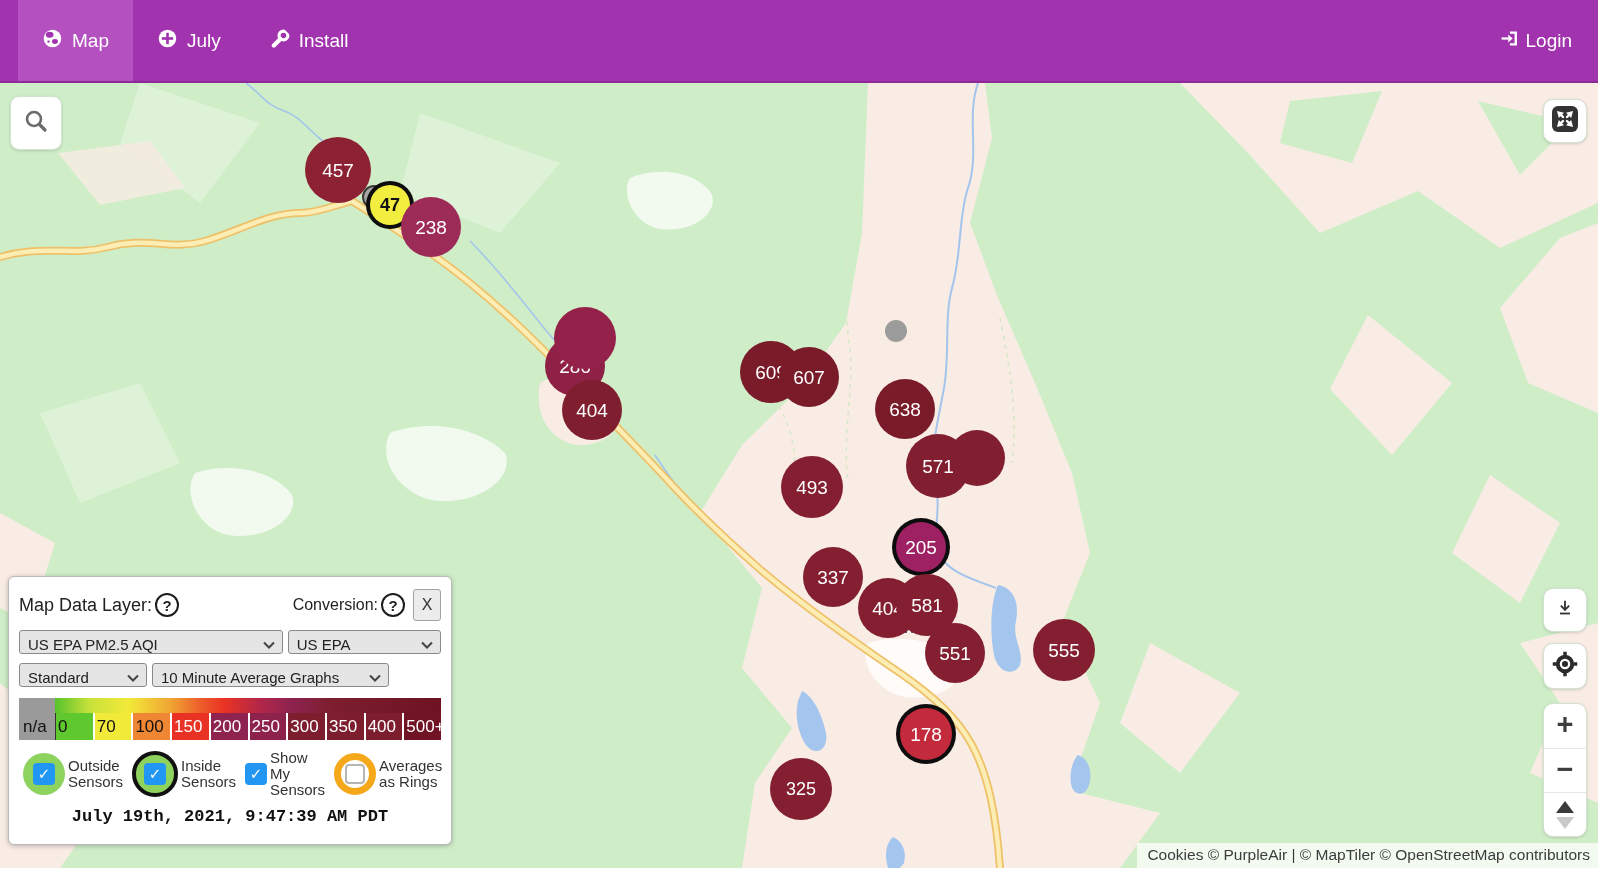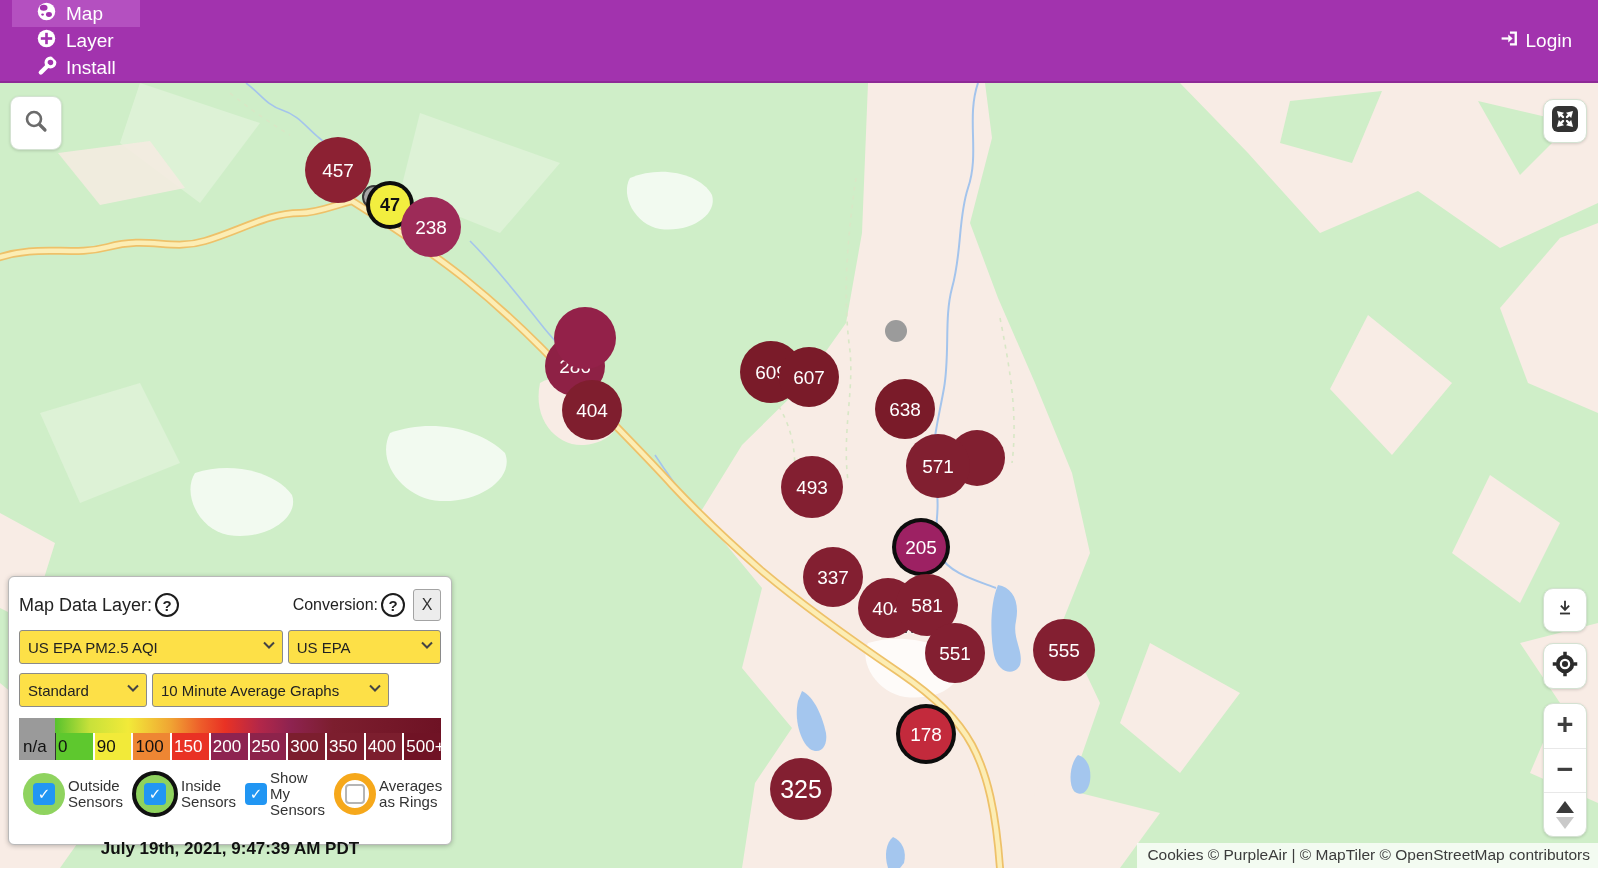--- a/index.html
+++ b/index.html
@@ -6,21 +6,21 @@
   html,body { width:1598px; height:870px; overflow:hidden;
     font-family:"Liberation Sans","DejaVu Sans",sans-serif; }
 
   
   .navbar { position:relative; height:83px; background:#a233ae;
     border-bottom:2px solid #8e2a96; display:flex; align-items:center; color:#fff; }
   .brand { display:flex; align-items:center; gap:12px; margin-left:26px; cursor:pointer; height:100%; }
   .brand-name { font-size:21px; font-weight:bold; letter-spacing:.2px; }
   .caret { width:0; height:0; border-left:7px solid transparent; border-right:7px solid transparent;
     border-top:8px solid #fff; margin-left:16px; }
-  .nav-tabs { display:flex; height:100%; margin-left:12px;flex-direction:column; }
+  .nav-tabs { display:flex; height:100%; margin-left:18px; }
   .tab { display:flex; align-items:center; gap:9px; padding:0 24px; height:100%;
     font-size:19px; cursor:pointer; }
   .tab.active { background:#b450c0; }
   .nav-spacer { flex:1; }
   .login { display:flex; align-items:center; gap:6px; margin-right:26px; font-size:19px; cursor:pointer; }
 
   
   .map { position:relative; width:1598px; height:785px; background:#cfeec8; overflow:hidden; }
   .terrain { position:absolute; left:0; top:0; z-index:0; }
   .town-label { position:absolute; left:902px; top:536px; z-index:1; font-size:15px; color:#4a4a4a;
@@ -59,22 +59,22 @@
   .panel-head { display:flex; align-items:center; }
   .panel-title { font-size:18px; }
   .qmark { width:24px; height:24px; border:2.5px solid #1d1d1d; border-radius:50%;
     display:inline-flex; align-items:center; justify-content:center; font-weight:bold; font-size:15px;
     margin-left:3px; cursor:pointer; flex:none; }
   .conv-label { font-size:16px; margin-left:auto; }
   .x-btn { width:28px; height:32px; background:#ececec; border:1px solid #a3a3a3; border-radius:3px;
     font-size:16px; color:#333; display:flex; align-items:center; justify-content:center;
     margin-left:8px; cursor:pointer; }
   .sel-row { display:flex; gap:5px; margin-top:9px; }
-  .sel { position:relative; height:34px; border:1px solid #8a8a8a; border-radius:3px; background:#fde047;
-    font-size:15px; color:#222; display:flex; align-items:center; padding:0 24px 0 8px;
+  .sel { position:relative; height:24px; border:1px solid #8a8a8a; border-radius:3px; background:#e5e5e5;
+    font-size:15px; color:#222; display:flex; align-items:flex-end; padding:0 24px 0 8px;
     cursor:pointer; white-space:nowrap; overflow:hidden; }
   .sel .chev { position:absolute; right:7px; top:10px; }
   .sel-layer { width:265px; } .sel-conv { width:154px; }
   .sel-channel { width:128px; } .sel-graphs { width:237px; }
 
   .scale { margin-top:11px; }
   .scale-grad { height:15px; display:flex; }
   .scale-grad .g-na { width:36px; background:#9a9a9a; }
   .scale-grad .g-ramp { flex:1; background:linear-gradient(to right,#57c22d 0%,#c8e13a 9%,#f2ea39 19%,
       #f0a433 30%,#ed5b2a 38%,#e93224 44%,#b32749 53%,#8e2350 61%,#7c1e2e 72%,#6e1224 100%); }
@@ -86,21 +86,21 @@
   .check-row { display:flex; align-items:center; margin-top:10px; padding:0 4px; }
   .chk-wrap { flex:none; display:flex; align-items:center; justify-content:center; }
   .wrap-green { width:42px; height:42px; border-radius:50%; background:#8fd35f; }
   .wrap-green-ring { width:46px; height:46px; border-radius:50%; background:#8fd35f; border:4px solid #111; }
   .wrap-orange-ring { width:42px; height:42px; border-radius:50%; background:#fff; border:7px solid #f6a81b; }
   .cbox { width:22px; height:22px; border-radius:4px; display:flex; align-items:center;
     justify-content:center; cursor:pointer; flex:none; }
   .cbox.on { background:#2196f3; color:#fff; font-size:15px; font-weight:bold; }
   .cbox.off { background:#fff; border:2px solid #b5b5b5; width:20px; height:20px; }
   .chk-label { font-size:15px; line-height:16px; color:#333; margin-left:3px; margin-right:9px; }
-  .panel-date { text-align:center; font-weight:bold; font-size:17px; color:#111; margin-top:21px; }
+  .panel-date { text-align:center; font-weight:bold; font-size:17px; color:#111; margin-top:9px;font-family:Liberation Mono, monospace; }
 </style>
 </head>
 <body>
 
 <div class="navbar">
   <div class="nav-tabs" id="nav-tabs">
       <div class="tab active">
         <span><svg width="21" height="21" viewBox="0 0 24 24">
             <circle cx="12" cy="12" r="10" fill="#fff"></circle>
             <ellipse cx="8.8" cy="7.8" rx="4.4" ry="3.4" fill="#a233ae"></ellipse>
@@ -108,21 +108,21 @@
             <ellipse cx="7.5" cy="15.5" rx="1.6" ry="1.3" fill="#a233ae"></ellipse>
           </svg></span>
         <span>Map</span>
       </div>
       <div class="tab">
         <span><svg width="21" height="21" viewBox="0 0 24 24">
             <circle cx="12" cy="12" r="10" fill="#fff"></circle>
             <rect x="10.5" y="5.5" width="3" height="13" fill="#a233ae"></rect>
             <rect x="5.5" y="10.5" width="13" height="3" fill="#a233ae"></rect>
           </svg></span>
-        <span>Layer</span>
+        <span>July</span>
       </div>
       <div class="tab">
         <span><svg width="21" height="21" viewBox="0 0 24 24">
             <g fill="none" stroke="#fff">
               <line x1="5.5" y1="20" x2="13" y2="12.5" stroke-width="5" stroke-linecap="round"></line>
               <circle cx="16.5" cy="8.5" r="5" stroke-width="3.6"></circle>
             </g>
             <polygon points="18,2 24,2 24,8" fill="#a233ae"></polygon>
           </svg></span>
         <span>Install</span>
@@ -219,21 +219,21 @@
       <div class="sensor" style="left: 949px; top: 347px; width: 56px; height: 56px; background: rgb(129, 31, 48); color: rgb(255, 255, 255); font-size: 19px;"></div>
       <div class="sensor" style="left: 906px; top: 351px; width: 64px; height: 64px; background: rgb(129, 31, 48); color: rgb(255, 255, 255); font-size: 19px;">571</div>
       <div class="sensor" style="left: 781px; top: 373px; width: 62px; height: 62px; background: rgb(131, 31, 49); color: rgb(255, 255, 255); font-size: 19px;">493</div>
       <div class="sensor" style="left: 896px; top: 439px; width: 50px; height: 50px; background: rgb(157, 33, 99); color: rgb(255, 255, 255); font-size: 19px; box-shadow: rgb(13, 13, 13) 0px 0px 0px 4px;">205</div>
       <div class="sensor" style="left: 803px; top: 464px; width: 60px; height: 60px; background: rgb(131, 31, 49); color: rgb(255, 255, 255); font-size: 19px;">337</div>
       <div class="sensor" style="left: 858px; top: 495px; width: 60px; height: 60px; background: rgb(131, 31, 49); color: rgb(255, 255, 255); font-size: 19px;">404</div>
       <div class="sensor" style="left: 896px; top: 491px; width: 62px; height: 62px; background: rgb(131, 31, 49); color: rgb(255, 255, 255); font-size: 19px;">581</div>
       <div class="sensor" style="left: 925px; top: 540px; width: 60px; height: 60px; background: rgb(131, 31, 49); color: rgb(255, 255, 255); font-size: 19px;">551</div>
       <div class="sensor" style="left: 1033px; top: 536px; width: 62px; height: 62px; background: rgb(131, 31, 49); color: rgb(255, 255, 255); font-size: 19px;">555</div>
       <div class="sensor" style="left: 900px; top: 625px; width: 52px; height: 52px; background: rgb(195, 42, 60); color: rgb(255, 255, 255); font-size: 19px; box-shadow: rgb(13, 13, 13) 0px 0px 0px 4px;">178</div>
-      <div class="sensor" style="left: 770px; top: 675px; width: 62px; height: 62px; background: rgb(131, 31, 49); color: rgb(255, 255, 255); font-size: 25px;">325</div>
+      <div class="sensor" style="left: 770px; top: 675px; width: 62px; height: 62px; background: rgb(131, 31, 49); color: rgb(255, 255, 255); font-size: 18px;">325</div>
     </div>
 
   <div class="map-btn btn-search">
     <span>
       <svg width="26" height="26" viewBox="0 0 26 26" fill="none">
         <circle cx="11" cy="11" r="7" stroke="#6b6b6b" stroke-width="2.6"></circle>
         <line x1="16.5" y1="16.5" x2="22" y2="22" stroke="#6b6b6b" stroke-width="3.2" stroke-linecap="round"></line>
       </svg>
     </span>
   </div>
@@ -337,21 +337,21 @@
       </div>
     </div>
     <div class="scale">
       <div class="scale-grad">
           <span class="g-na"></span>
           <span class="g-ramp"></span>
         </div>
       <div class="scale-segs" id="scale-segs">
           <div class="seg" style="background: rgb(154, 154, 154); color: rgb(17, 17, 17);">n/a</div>
           <div class="seg" style="background: rgb(94, 200, 46); color: rgb(17, 17, 17); border-left: 1px solid rgb(51, 51, 51);">0</div>
-          <div class="seg" style="background: rgb(242, 234, 57); color: rgb(17, 17, 17); border-left: 2px solid rgb(255, 255, 255);">90</div>
+          <div class="seg" style="background: rgb(242, 234, 57); color: rgb(17, 17, 17); border-left: 2px solid rgb(255, 255, 255);">70</div>
           <div class="seg" style="background: rgb(238, 134, 51); color: rgb(17, 17, 17); border-left: 2px solid rgb(255, 255, 255);">100</div>
           <div class="seg" style="background: rgb(233, 50, 36); color: rgb(255, 255, 255); border-left: 2px solid rgb(255, 255, 255);">150</div>
           <div class="seg" style="background: rgb(142, 35, 80); color: rgb(255, 255, 255); border-left: 2px solid rgb(255, 255, 255);">200</div>
           <div class="seg" style="background: rgb(141, 35, 75); color: rgb(255, 255, 255); border-left: 2px solid rgb(255, 255, 255);">250</div>
           <div class="seg" style="background: rgb(124, 30, 46); color: rgb(255, 255, 255); border-left: 2px solid rgb(255, 255, 255);">300</div>
           <div class="seg" style="background: rgb(124, 30, 46); color: rgb(255, 255, 255); border-left: 2px solid rgb(255, 255, 255);">350</div>
           <div class="seg" style="background: rgb(124, 30, 46); color: rgb(255, 255, 255); border-left: 2px solid rgb(255, 255, 255);">400</div>
           <div class="seg" style="background: rgb(112, 19, 37); color: rgb(255, 255, 255); border-left: 2px solid rgb(255, 255, 255);">500+</div>
         </div>
     </div>

